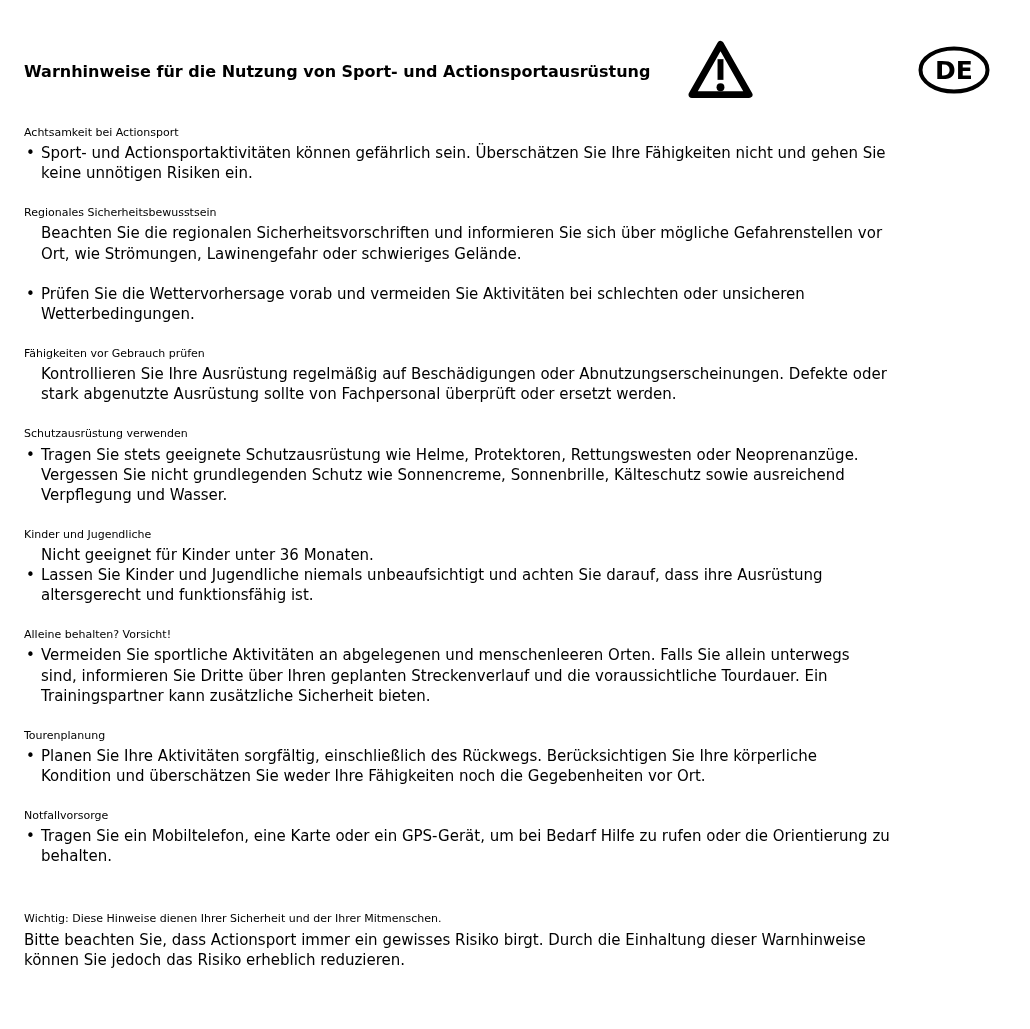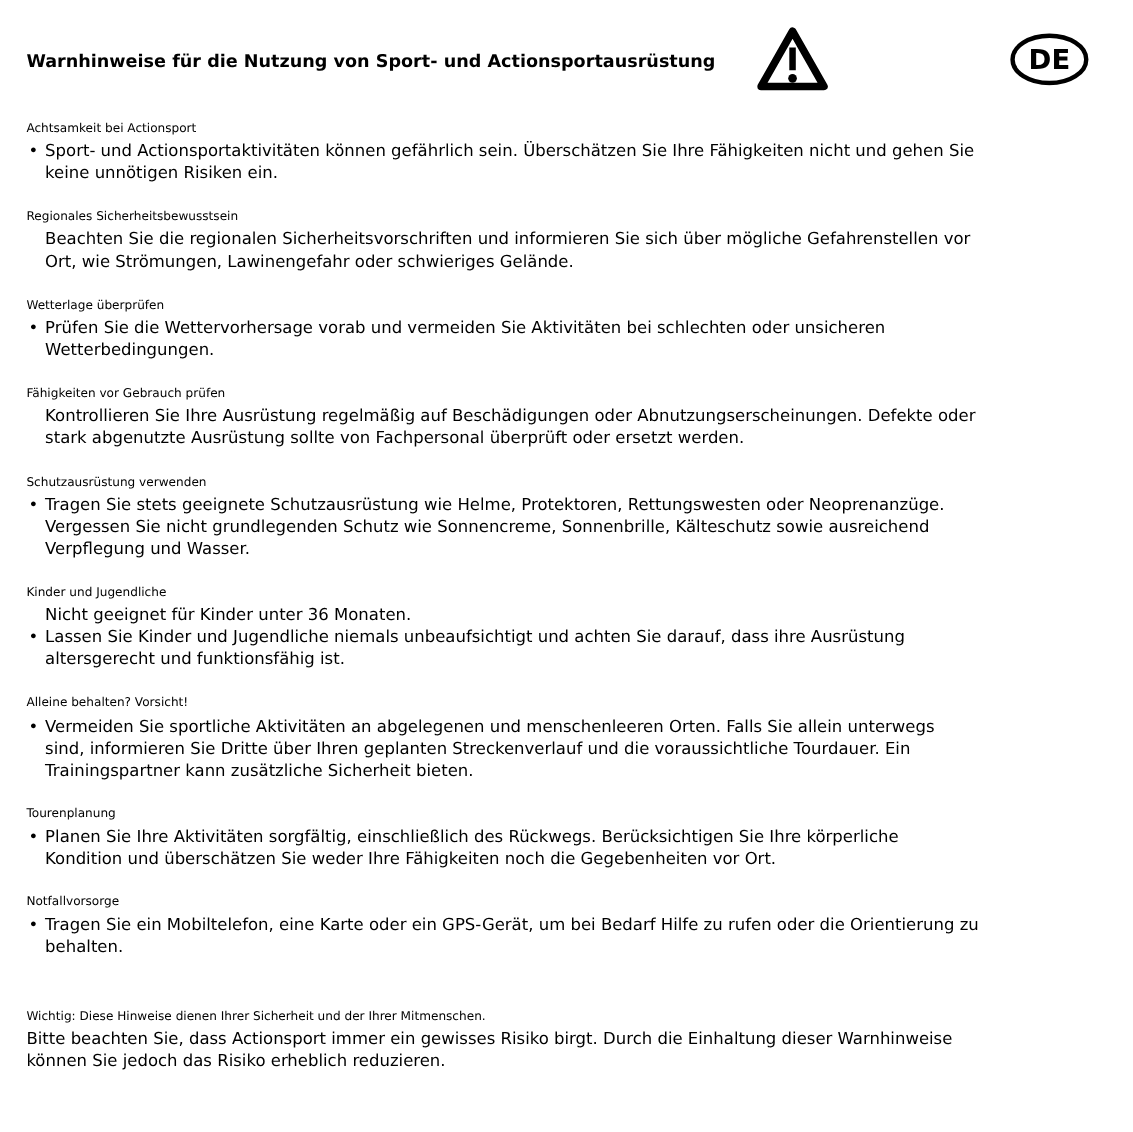--- a/index.html
+++ b/index.html
@@ -8,21 +8,21 @@
     color: #000000;
     font-family: "DejaVu Sans", "Liberation Sans", sans-serif;
     overflow: hidden;
   }
   .page {
     position: relative;
     box-sizing: border-box;
     width: 1030px; height: 1029px;
     padding: 46px 24px 0 24px;
   }
-  .doc-header { position: relative; margin-bottom: 41px; }
+  .doc-header { position: relative; margin-bottom: 41px; margin-top: 16px; }
   .doc-title {
     margin: 0;
     font-size: 16px;
     font-weight: bold;
     line-height: 20px;
     max-width: 665px;
     white-space: nowrap;
   }
   .warning-triangle {
     position: absolute;
@@ -94,21 +94,20 @@
 
   <div class="section">
     <h2>Regionales Sicherheitsbewusstsein</h2>
     <div class="item">
       <span class="pre">Beachten Sie die regionalen Sicherheitsvorschriften und informieren Sie sich über mögliche Gefahrenstellen vor
 Ort, wie Strömungen, Lawinengefahr oder schwieriges Gelände.</span>
     </div>
   </div>
 
   <div class="section">
-    <h2>Wetterlage überprüfen</h2>
     <div class="item">
       <span class="marker">•</span>
       <span class="pre">Prüfen Sie die Wettervorhersage vorab und vermeiden Sie Aktivitäten bei schlechten oder unsicheren
 Wetterbedingungen.</span>
     </div>
   </div>
 
   <div class="section">
     <h2>Fähigkeiten vor Gebrauch prüfen</h2>
     <div class="item">

